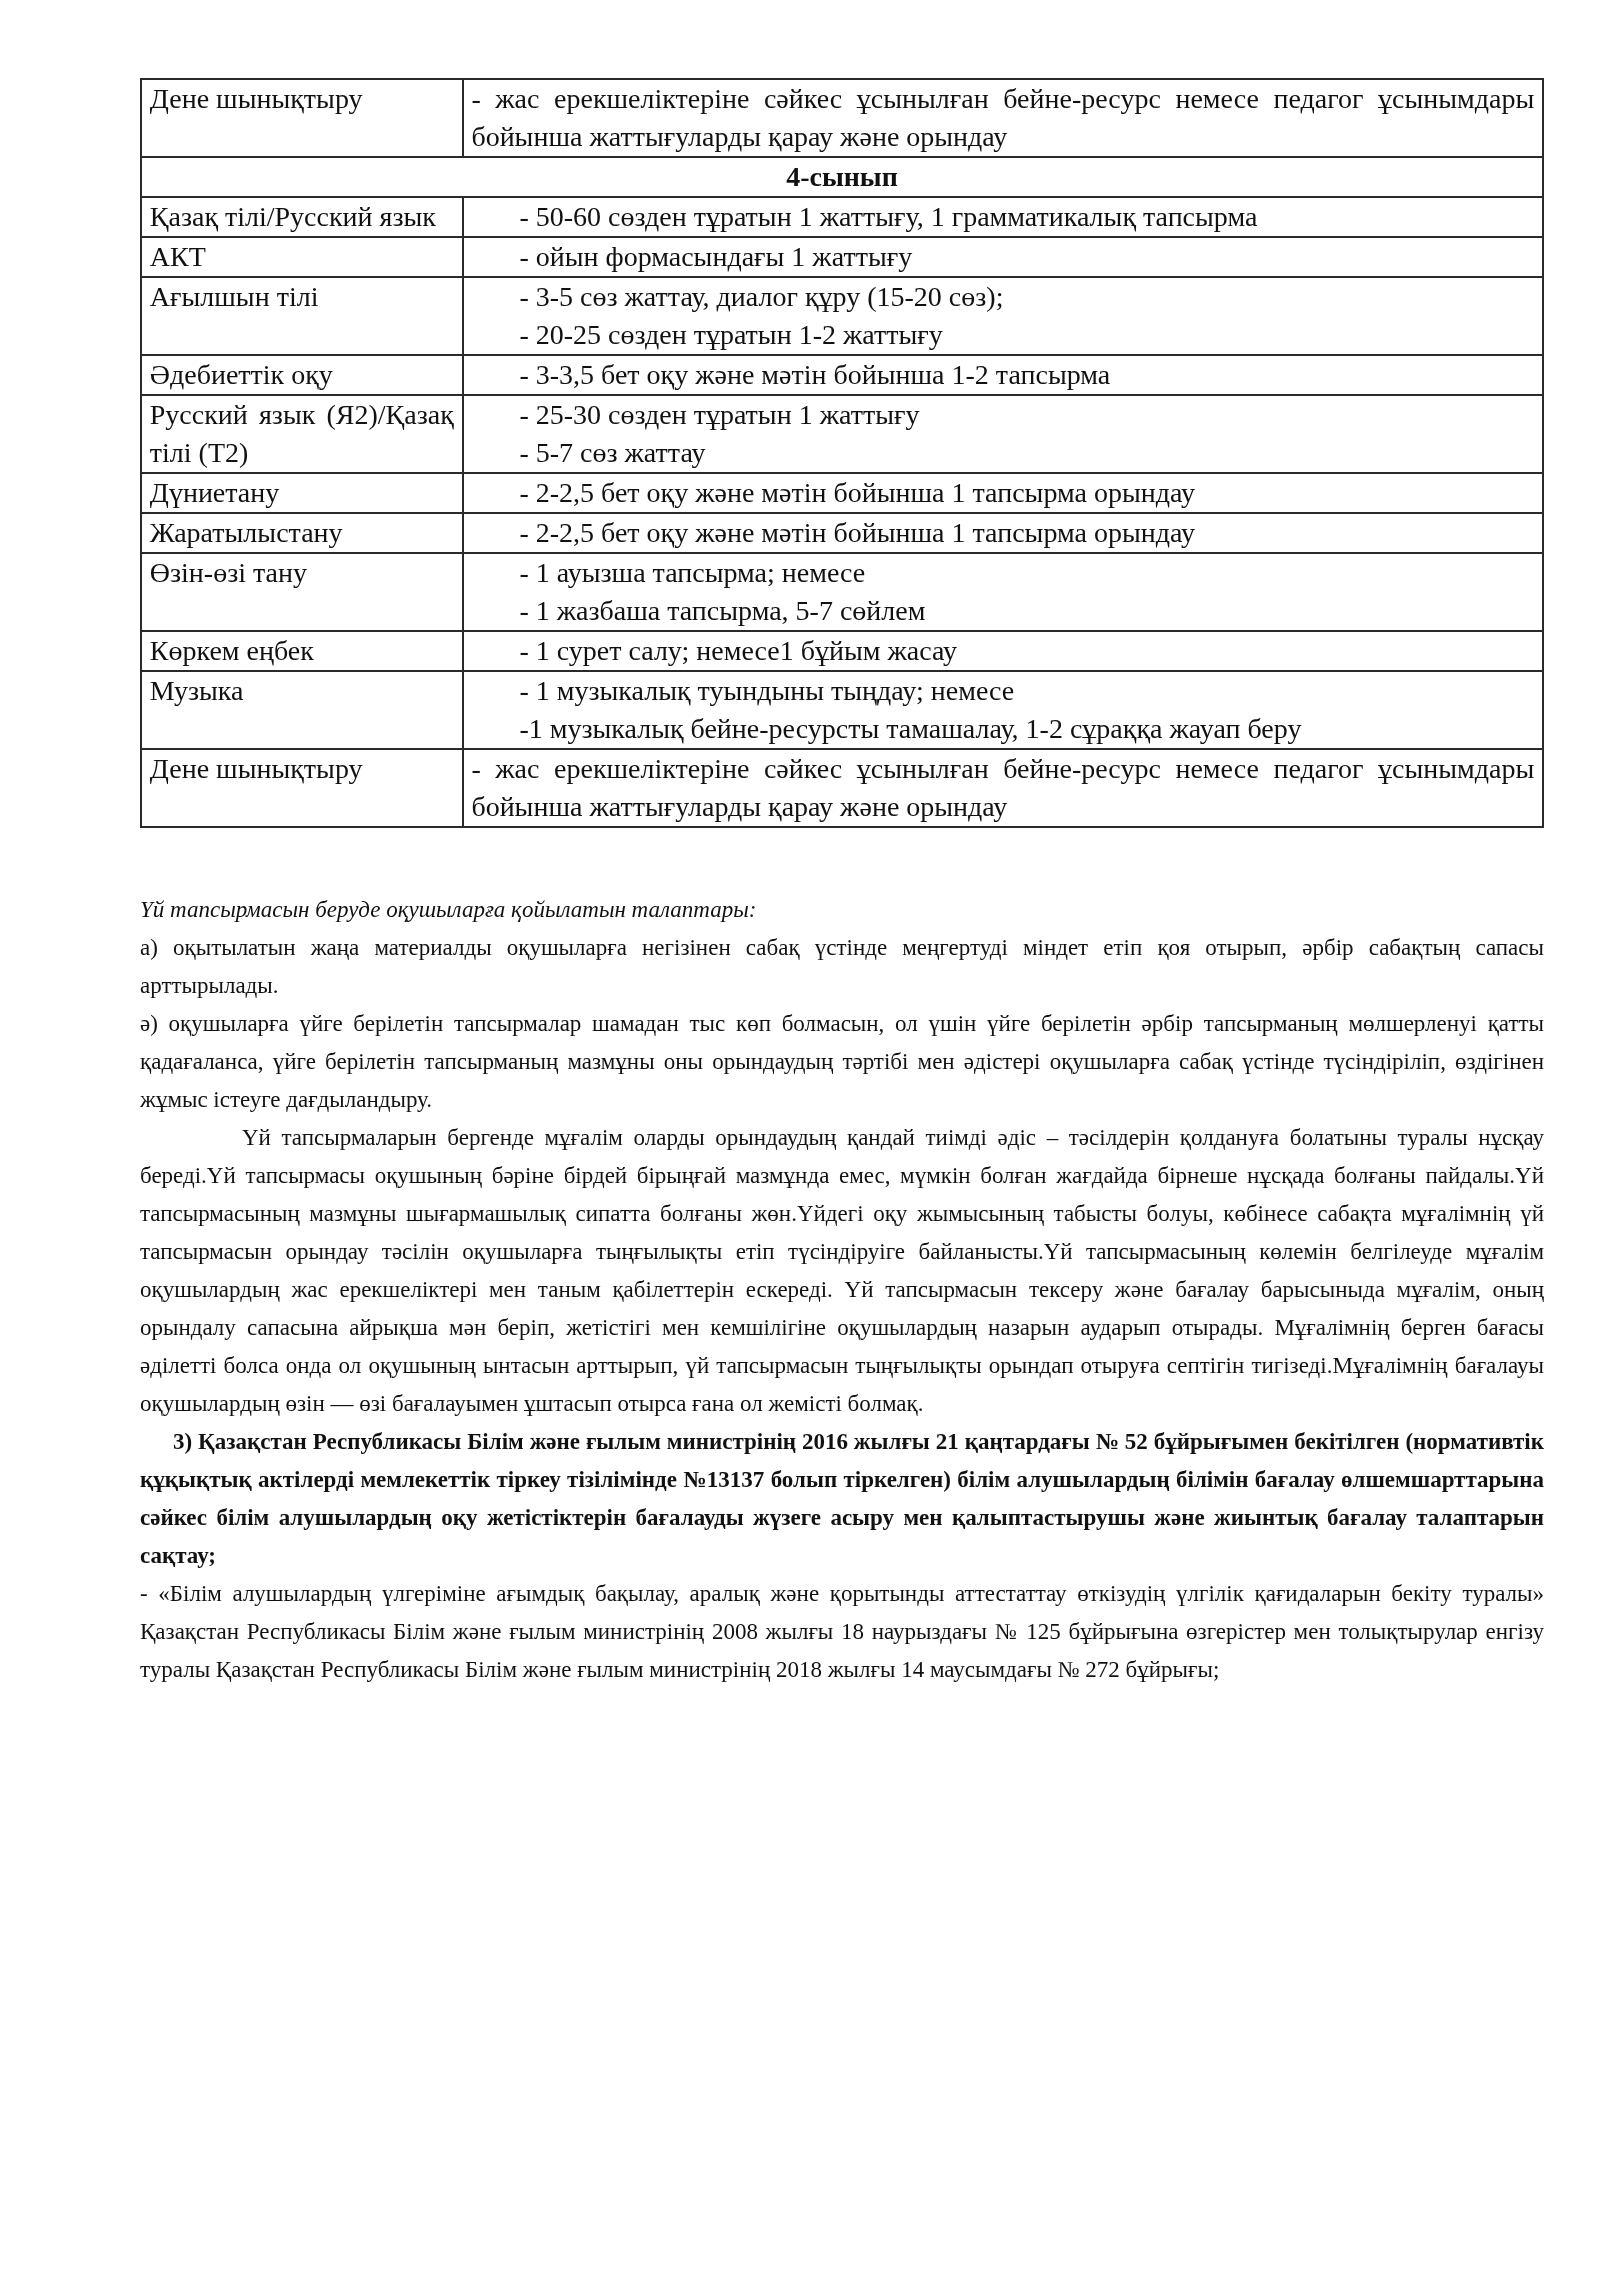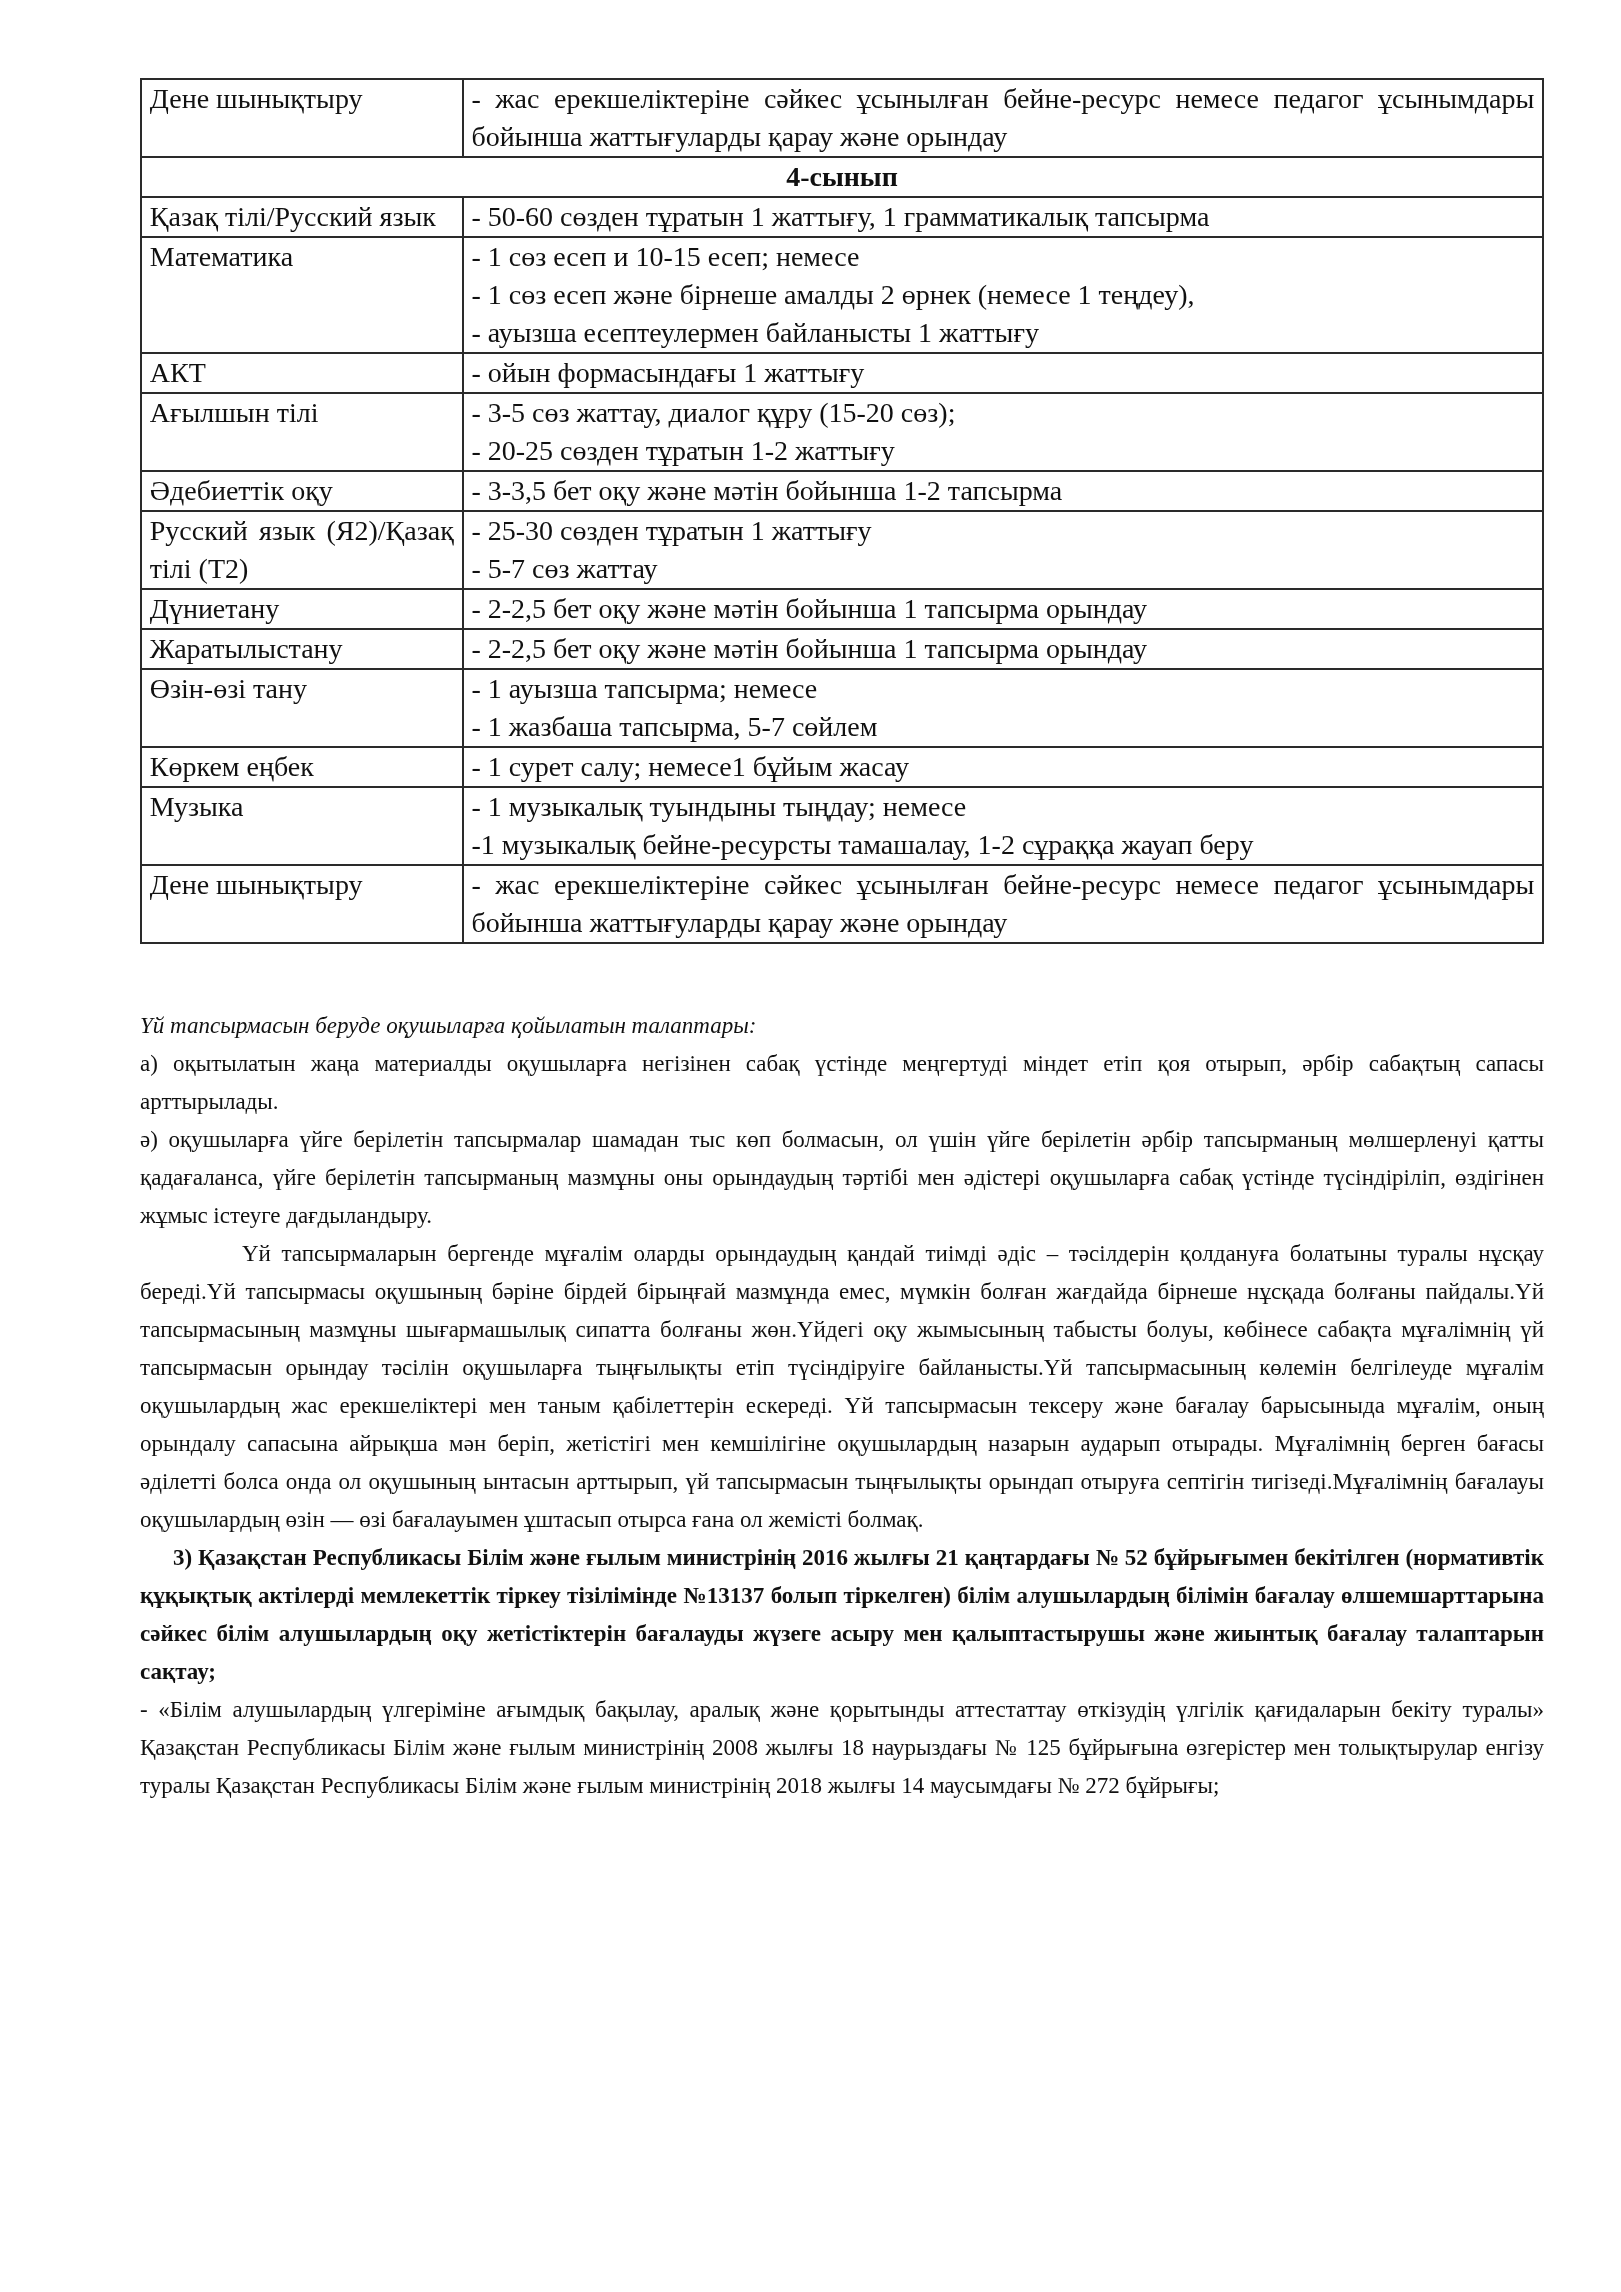--- a/index.html
+++ b/index.html
@@ -13,21 +13,21 @@
     border-collapse: collapse; width: 1404px; table-layout: fixed;
     font-size: 28px; line-height: 38px; border-radius: 24px;
   }
   table.grid td {
     border: 2px solid #2a2a2a; vertical-align: top; padding: 0 7.8px 0 7.8px;
   }
   table.grid td.subj { width: 304px; }
   table.grid td.just { text-align: justify; text-align-last: left; }
   table.grid td.subj-just { text-align: justify; }
   table.grid tr.hdr td { text-align: center; font-weight: bold; height: 38px; }
-  .line { display: block; }
+  .line { display: block; margin-left: 48px; }
   .body-text { font-size: 23px; line-height: 38px; margin-top: 63px; }
   .body-text p { margin: 0; text-align: justify; }
   .italic { font-style: italic; }
   .indent-big { text-indent: 102px; }
   .indent-small { text-indent: 33px; }
   .bold-block { font-weight: bold; text-align: justify; text-align-last: left; }
 </style>
 </head>
 <body>
 
@@ -39,28 +39,20 @@
         <td class="subj">Дене шынықтыру</td>
         <td class="just">- жас ерекшеліктеріне сәйкес ұсынылған бейне-ресурс немесе педагог ұсынымдары бойынша жаттығуларды қарау және орындау</td>
       </tr>
       <tr class="hdr">
         <td colspan="2">4-сынып</td>
       </tr>
     <tr>
           <td class="subj">Қазақ тілі/Русский язык</td>
           <td>
             <span class="line">- 50-60 сөзден тұратын 1 жаттығу, 1 грамматикалық тапсырма</span>
-          </td>
-        </tr>
-        <tr>
-          <td class="subj">Математика</td>
-          <td>
-            <span class="line">- 1 сөз есеп и 10-15 есеп; немесе</span>
-            <span class="line">- 1 сөз есеп және бірнеше амалды 2 өрнек (немесе 1 теңдеу),</span>
-            <span class="line">- ауызша есептеулермен байланысты 1 жаттығу</span>
           </td>
         </tr>
         <tr>
           <td class="subj">АКТ</td>
           <td>
             <span class="line">- ойын формасындағы 1 жаттығу</span>
           </td>
         </tr>
         <tr>
           <td class="subj">Ағылшын тілі</td>

